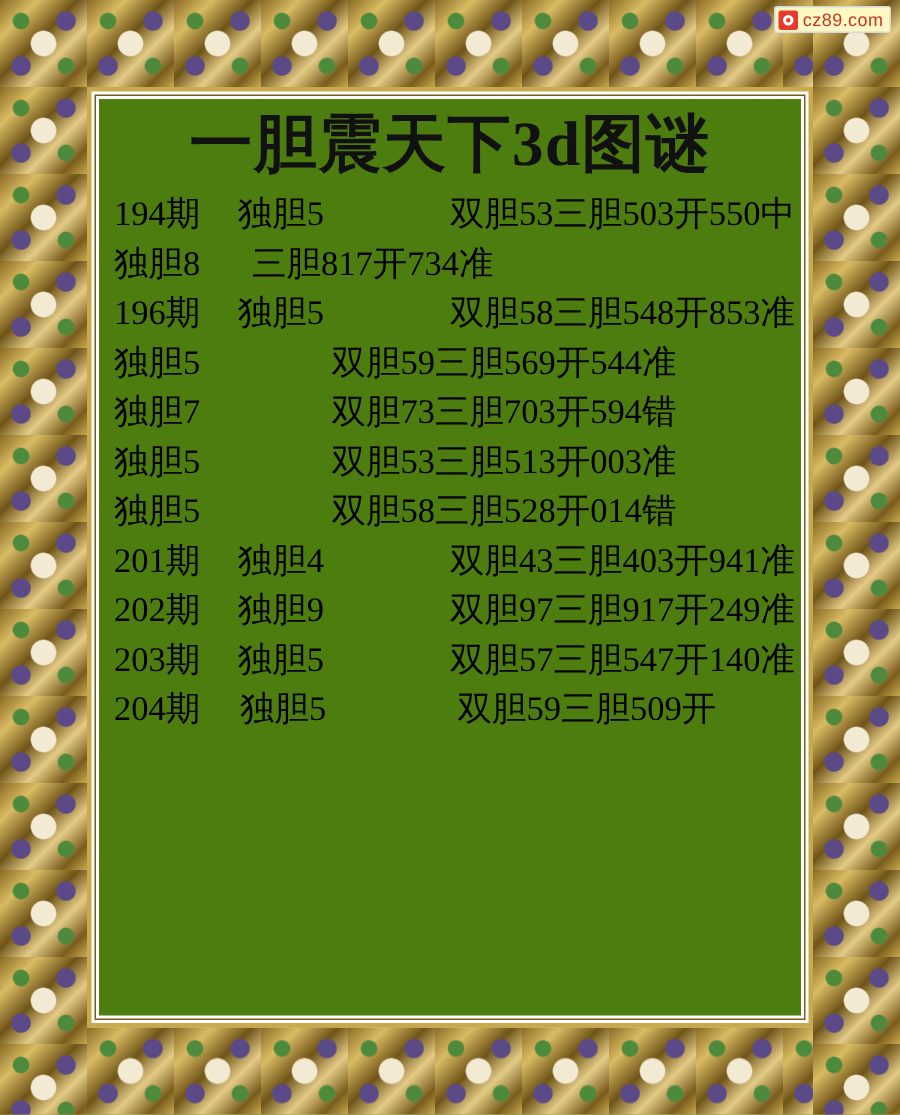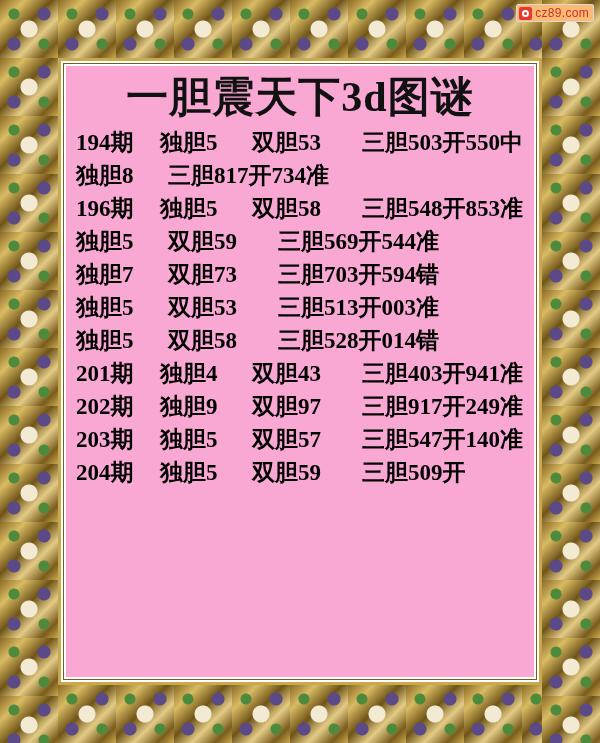--- a/index.html
+++ b/index.html
@@ -16,21 +16,21 @@
   }
 
   
   #watermark {
     position: absolute;
     top: 4px;
     right: 6px;
     z-index: 50;
     display: flex;
     align-items: center;
-    background: #fdba74;
+    background: #fef9c3;
     border: 1px solid #d8d8d8;
     padding: 1px 4px 1px 2px;
     border-radius: 2px;
   }
   #watermark .wm-mark {
     width: 13px;
     height: 13px;
     background: #e8392e;
     border-radius: 2px;
     margin-right: 3px;
@@ -92,21 +92,21 @@
     box-sizing: border-box;
   }
 
   
   #content {
     position: absolute;
     top: 66px;
     left: 66px;
     right: 66px;
     bottom: 66px;
-    background: #f9a8d4;
+    background: #4d7c0f;
     box-sizing: border-box;
     padding: 6px 0 0 0;
     overflow: hidden;
   }
 
   #title {
     text-align: center;
     font-size: 42px;
     line-height: 1.12;
     font-weight: bold;
@@ -118,30 +118,30 @@
   }
 
   #rows {
     padding: 0 4px;
   }
   .row {
     display: flex;
     align-items: baseline;
     justify-content: flex-start;
     font-size: 23px;
-    font-weight: bold;
+    font-weight: normal;
     color: #000000;
     line-height: 1.0;
     height: 33px;
     white-space: nowrap;
     padding-left: 6px;
   }
   .col-period { width: 84px; text-align: left; }
   .col-dan    { width: 92px; text-align: left; }
-  .col-shuang { width: 110px; text-align: left; }
+  .col-shuang { width: 110px; text-align: right; margin-left: 12px; }
   .col-san    { text-align: center; }
 </style>
 </head>
 <body>
 
 <div id="poster">
   <div class="frame-band frame-top"></div>
   <div class="frame-band frame-bottom"></div>
   <div class="frame-band frame-left"></div>
   <div class="frame-band frame-right"></div>

